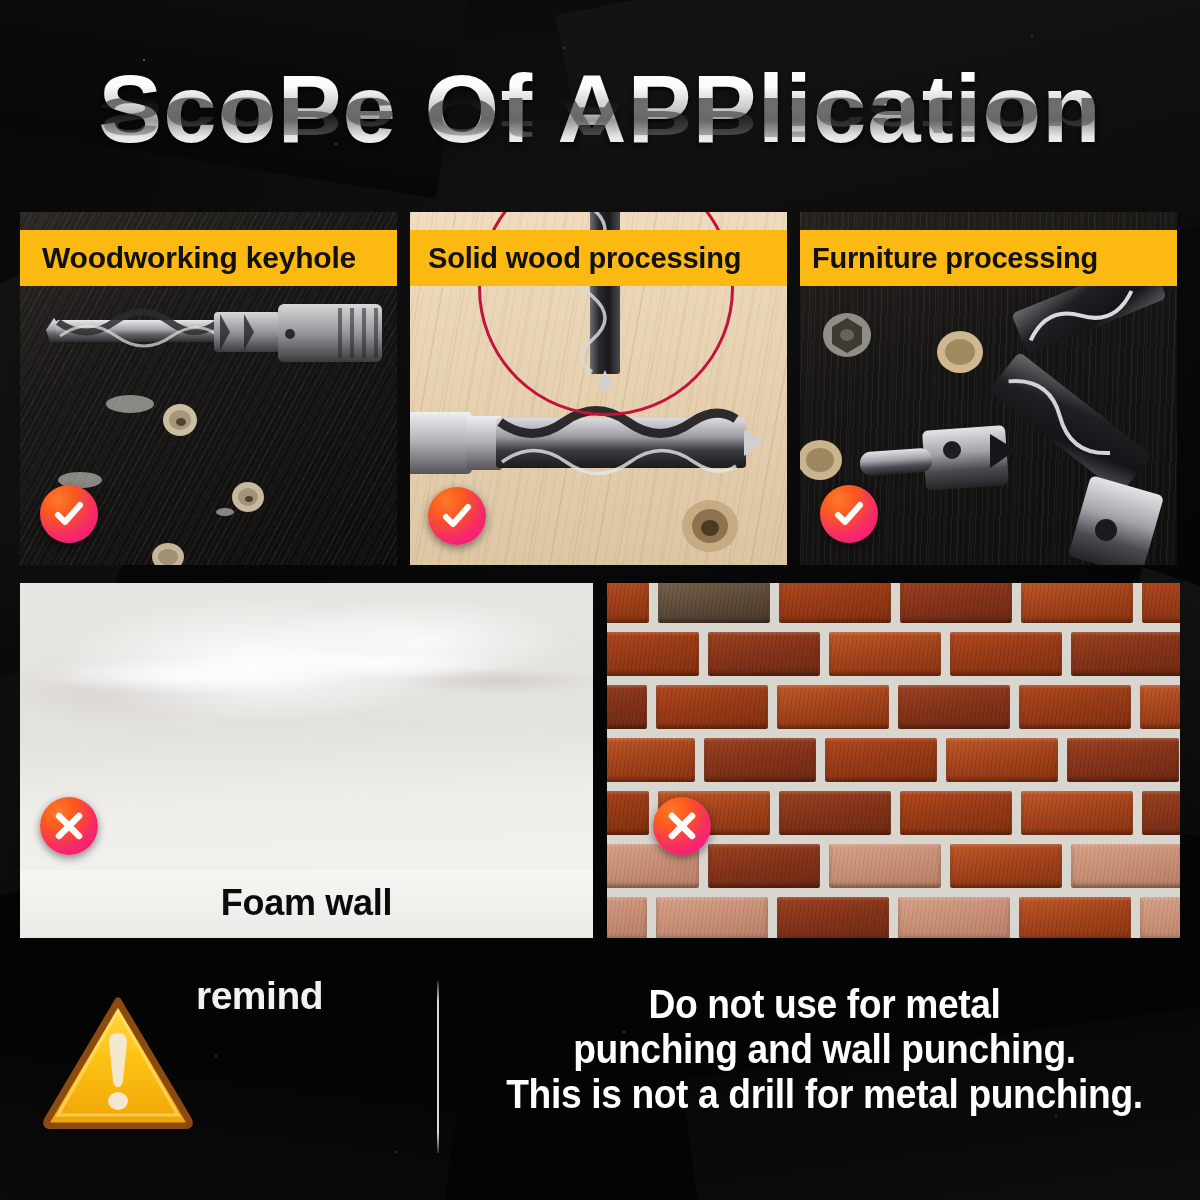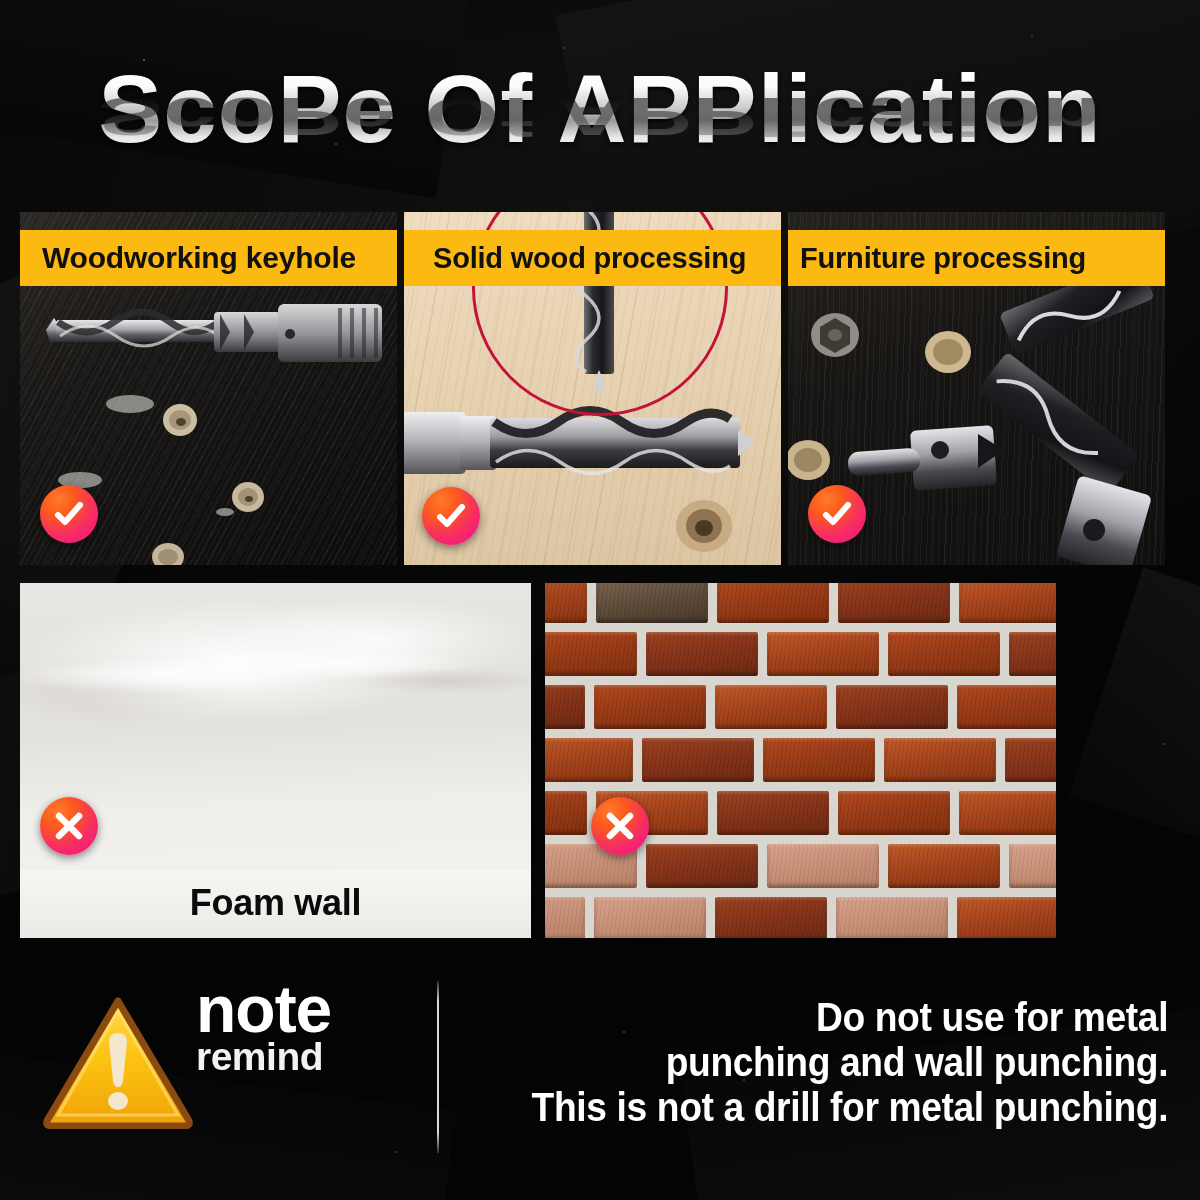--- a/index.html
+++ b/index.html
@@ -108,51 +108,51 @@
     transform-origin:top center;
     background:linear-gradient(180deg,#8e8e8e 0%,#3a3a3a 45%,#0c0c0c 85%,transparent 100%);
     -webkit-background-clip:text;background-clip:text;
     color:transparent;-webkit-text-fill-color:transparent;
     opacity:.55;
   }
 
   
   .row-top{
     position:absolute;top:212px;left:20px;
-    display:flex;gap:7px;
+    display:flex;gap:13px;
   }
   .card-top{
     position:relative;width:377px;height:353px;overflow:hidden;
     background:#0b0b0b;
   }
   .row-bottom{
     position:absolute;top:583px;left:20px;
     display:flex;gap:14px;
   }
   .card-bottom{
-    position:relative;width:511px;height:355px;overflow:hidden;
+    position:relative;width:573px;height:355px;overflow:hidden;
     background:#ec4899;
   }
 
   
   .white-strip{
     position:absolute;top:0;left:0;right:0;height:18px;
     background:#fdfdfd;
   }
   .label-bar{
     position:absolute;left:0;right:0;top:18px;height:56px;
     background:#fcb912;
     display:flex;align-items:center;
     z-index:4;
   }
   .label-bar span{
     font-size:30px;font-weight:bold;color:#111;
     padding-left:22px;letter-spacing:-.2px;white-space:nowrap;
   }
-  .card-top.c2 .label-bar span{font-size:29px;padding-left:29px;}
+  .card-top.c2 .label-bar span{font-size:29px;padding-left:18px;}
   .card-top.c3 .label-bar span{font-size:29px;padding-left:12px;}
 
   
   .photo{position:absolute;inset:0;z-index:1;}
 
   
   .wood-dark{
     background:
       repeating-linear-gradient(118deg,
         rgba(255,255,255,.055) 0px,rgba(255,255,255,.055) 1px,
@@ -275,22 +275,22 @@
   }
   .note-small{
     font-size:39px;font-weight:bold;color:#f2f2f2;line-height:.95;
     letter-spacing:-.5px;margin-top:-2px;
   }
   .divider{
     position:absolute;left:437px;top:6px;width:2px;height:172px;
     background:linear-gradient(180deg,rgba(255,255,255,.15),rgba(255,255,255,.85) 12%,rgba(255,255,255,.85) 88%,rgba(255,255,255,.15));
   }
   .warn-lines{
-    position:absolute;left:455px;right:6px;top:20px;
-    text-align:right;
+    position:absolute;left:455px;right:6px;top:7px;
+    text-align:center;
   }
   .warn-lines div{
     color:#fff;font-weight:bold;
     font-size:40px;line-height:1.12;
     letter-spacing:-.4px;
     transform:scaleX(.93);
     transform-origin:center;
     white-space:nowrap;
   }
 </style>
@@ -580,21 +580,20 @@
           </linearGradient>
         </defs>
         <path d="M76 8 L146 126 Q150 133 142 133 L10 133 Q2 133 6 126 Z" fill="url(#g-tri)" stroke="#8a4a10" stroke-width="7" stroke-linejoin="round"></path>
         <path d="M76 18 L136 122 L16 122 Z" fill="none" stroke="#ffe88a" stroke-width="3" opacity=".55"></path>
         <path d="M76 40 q9 0 9 9 l-4 39 q-1 6 -5 6 q-4 0 -5 -6 l-4 -39 q0 -9 9 -9 z" fill="#f3e7cd"></path>
         <ellipse cx="76" cy="108" rx="10" ry="9" fill="#f3e7cd"></ellipse>
       </svg>
     </div>
 
     <div class="note-words">
-      <div class="note-big">note</div>
       <div class="note-small">remind</div>
     </div>
 
     <div class="divider"></div>
 
     <div class="warn-lines">
       <div>Do not use for metal</div>
       <div>punching and wall punching.</div>
       <div>This is not a drill for metal punching.</div>
     </div>

